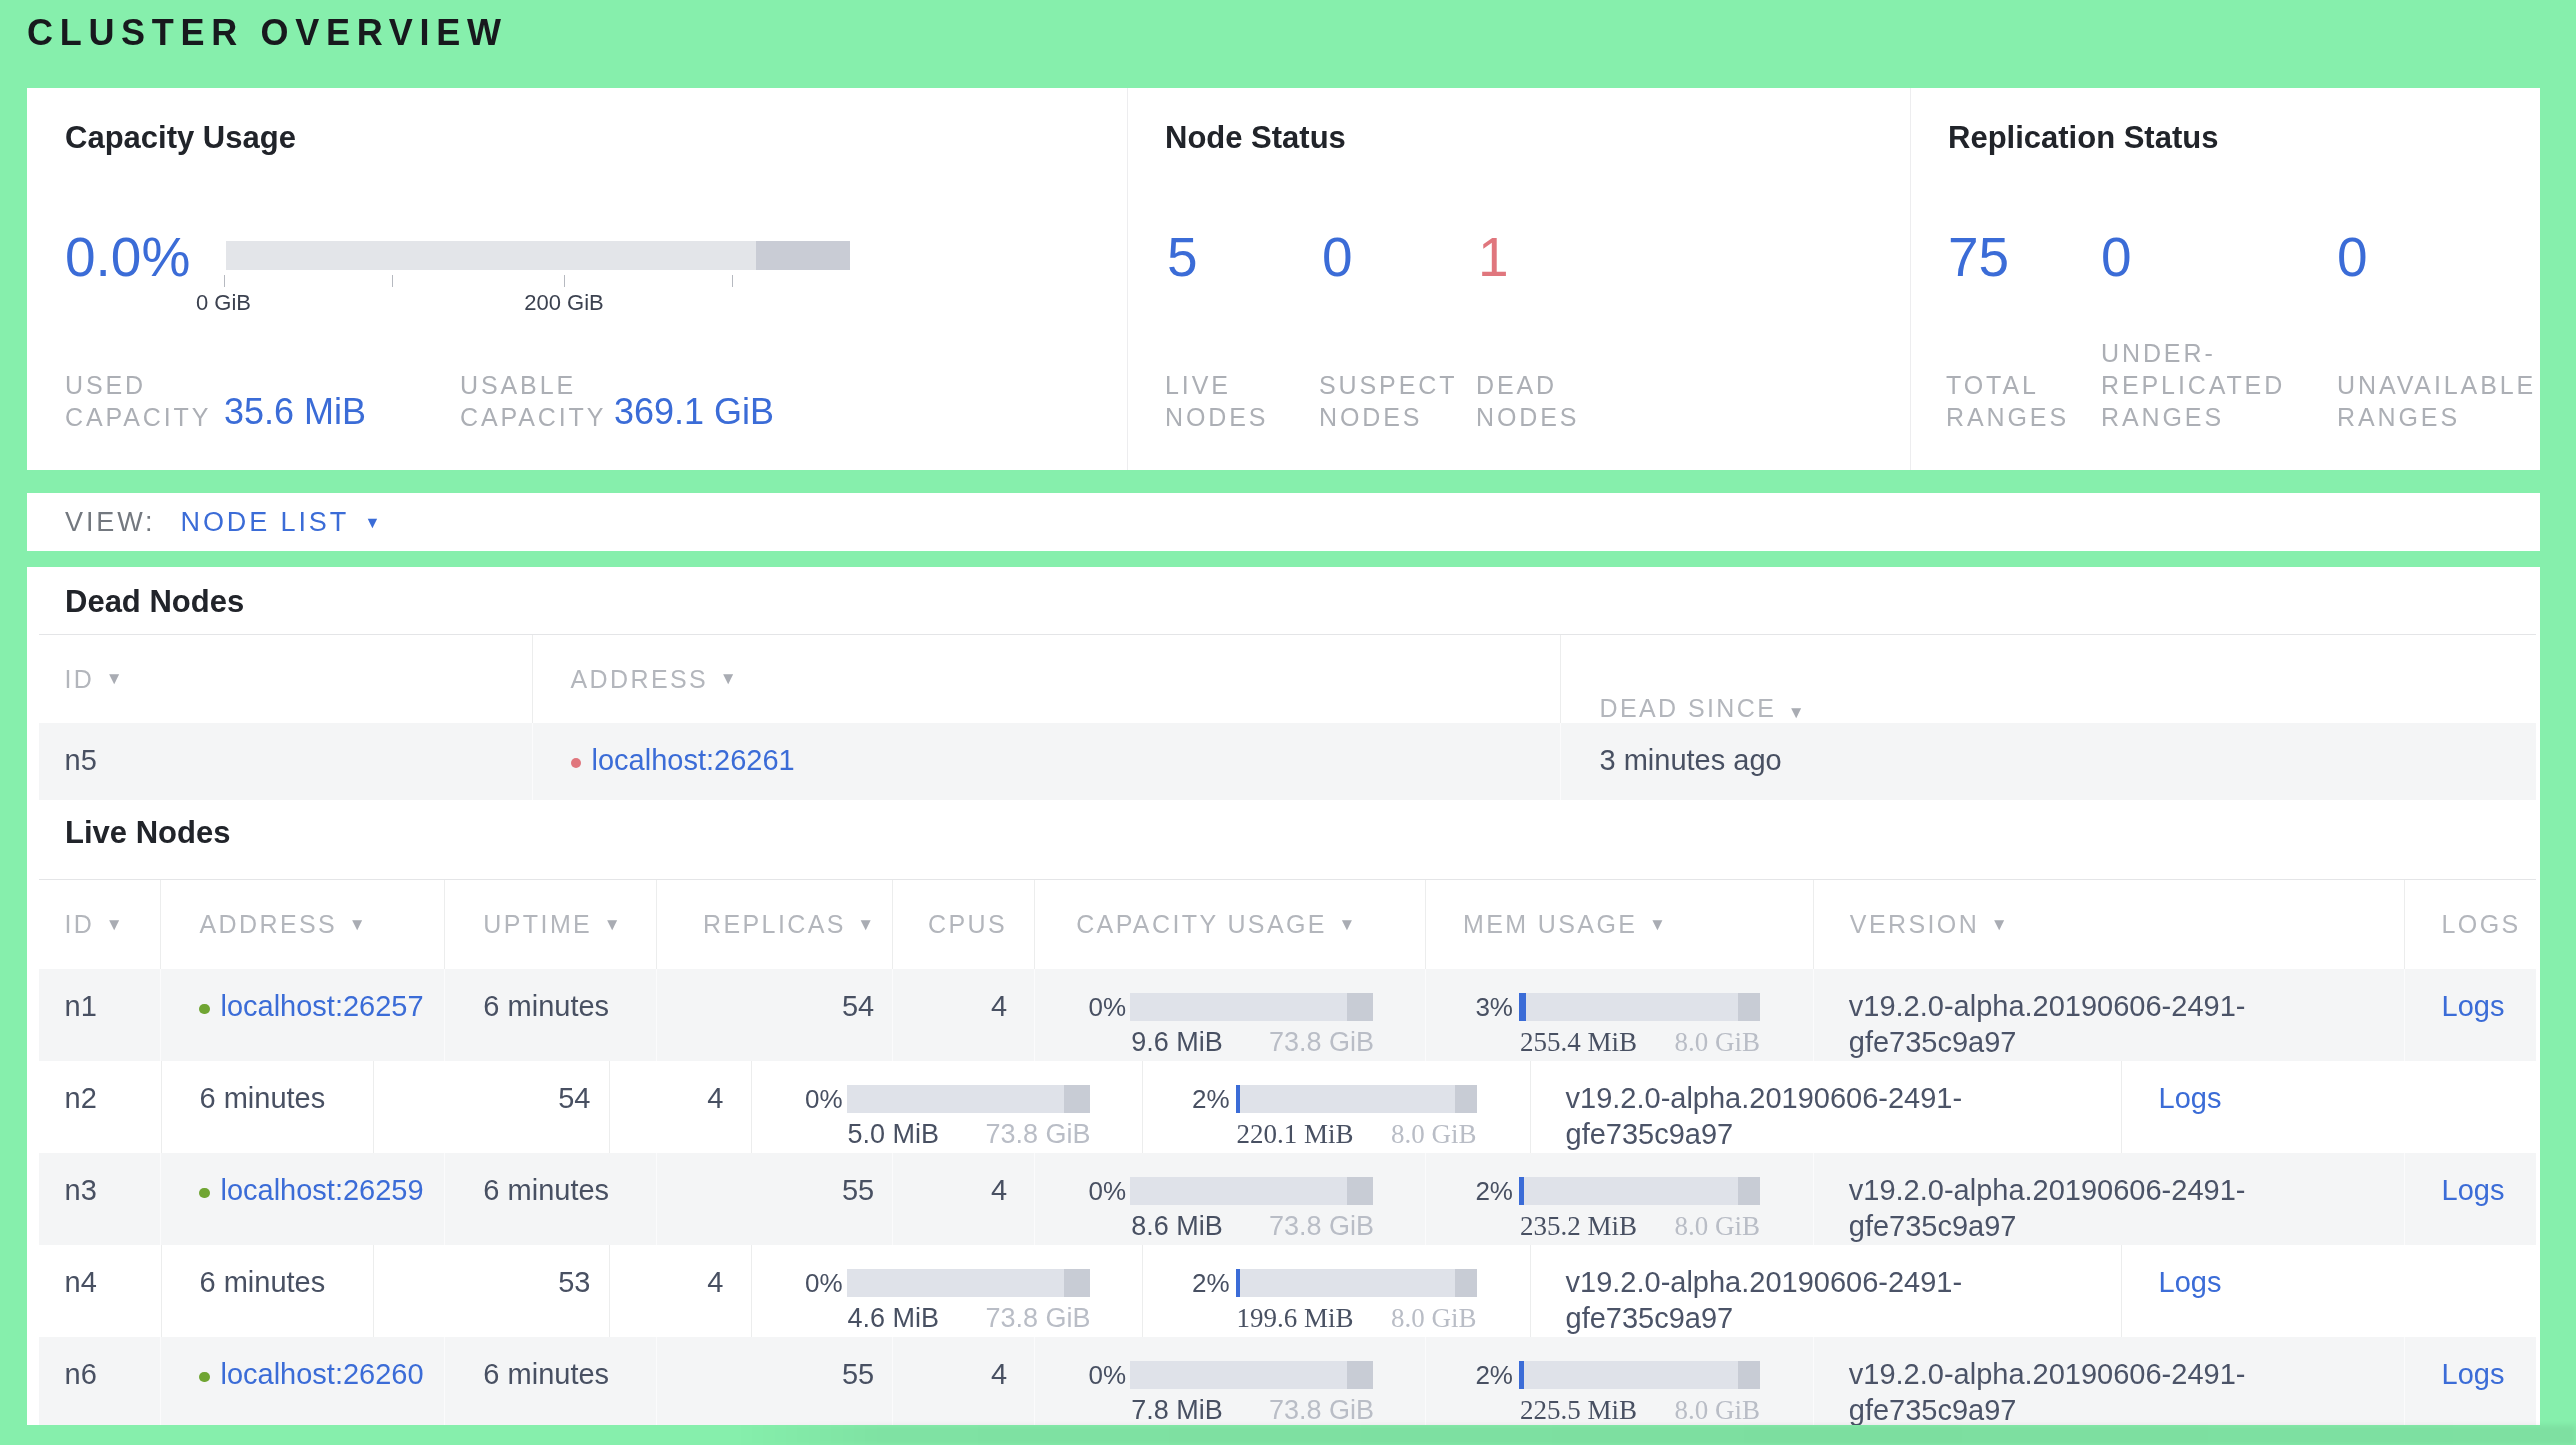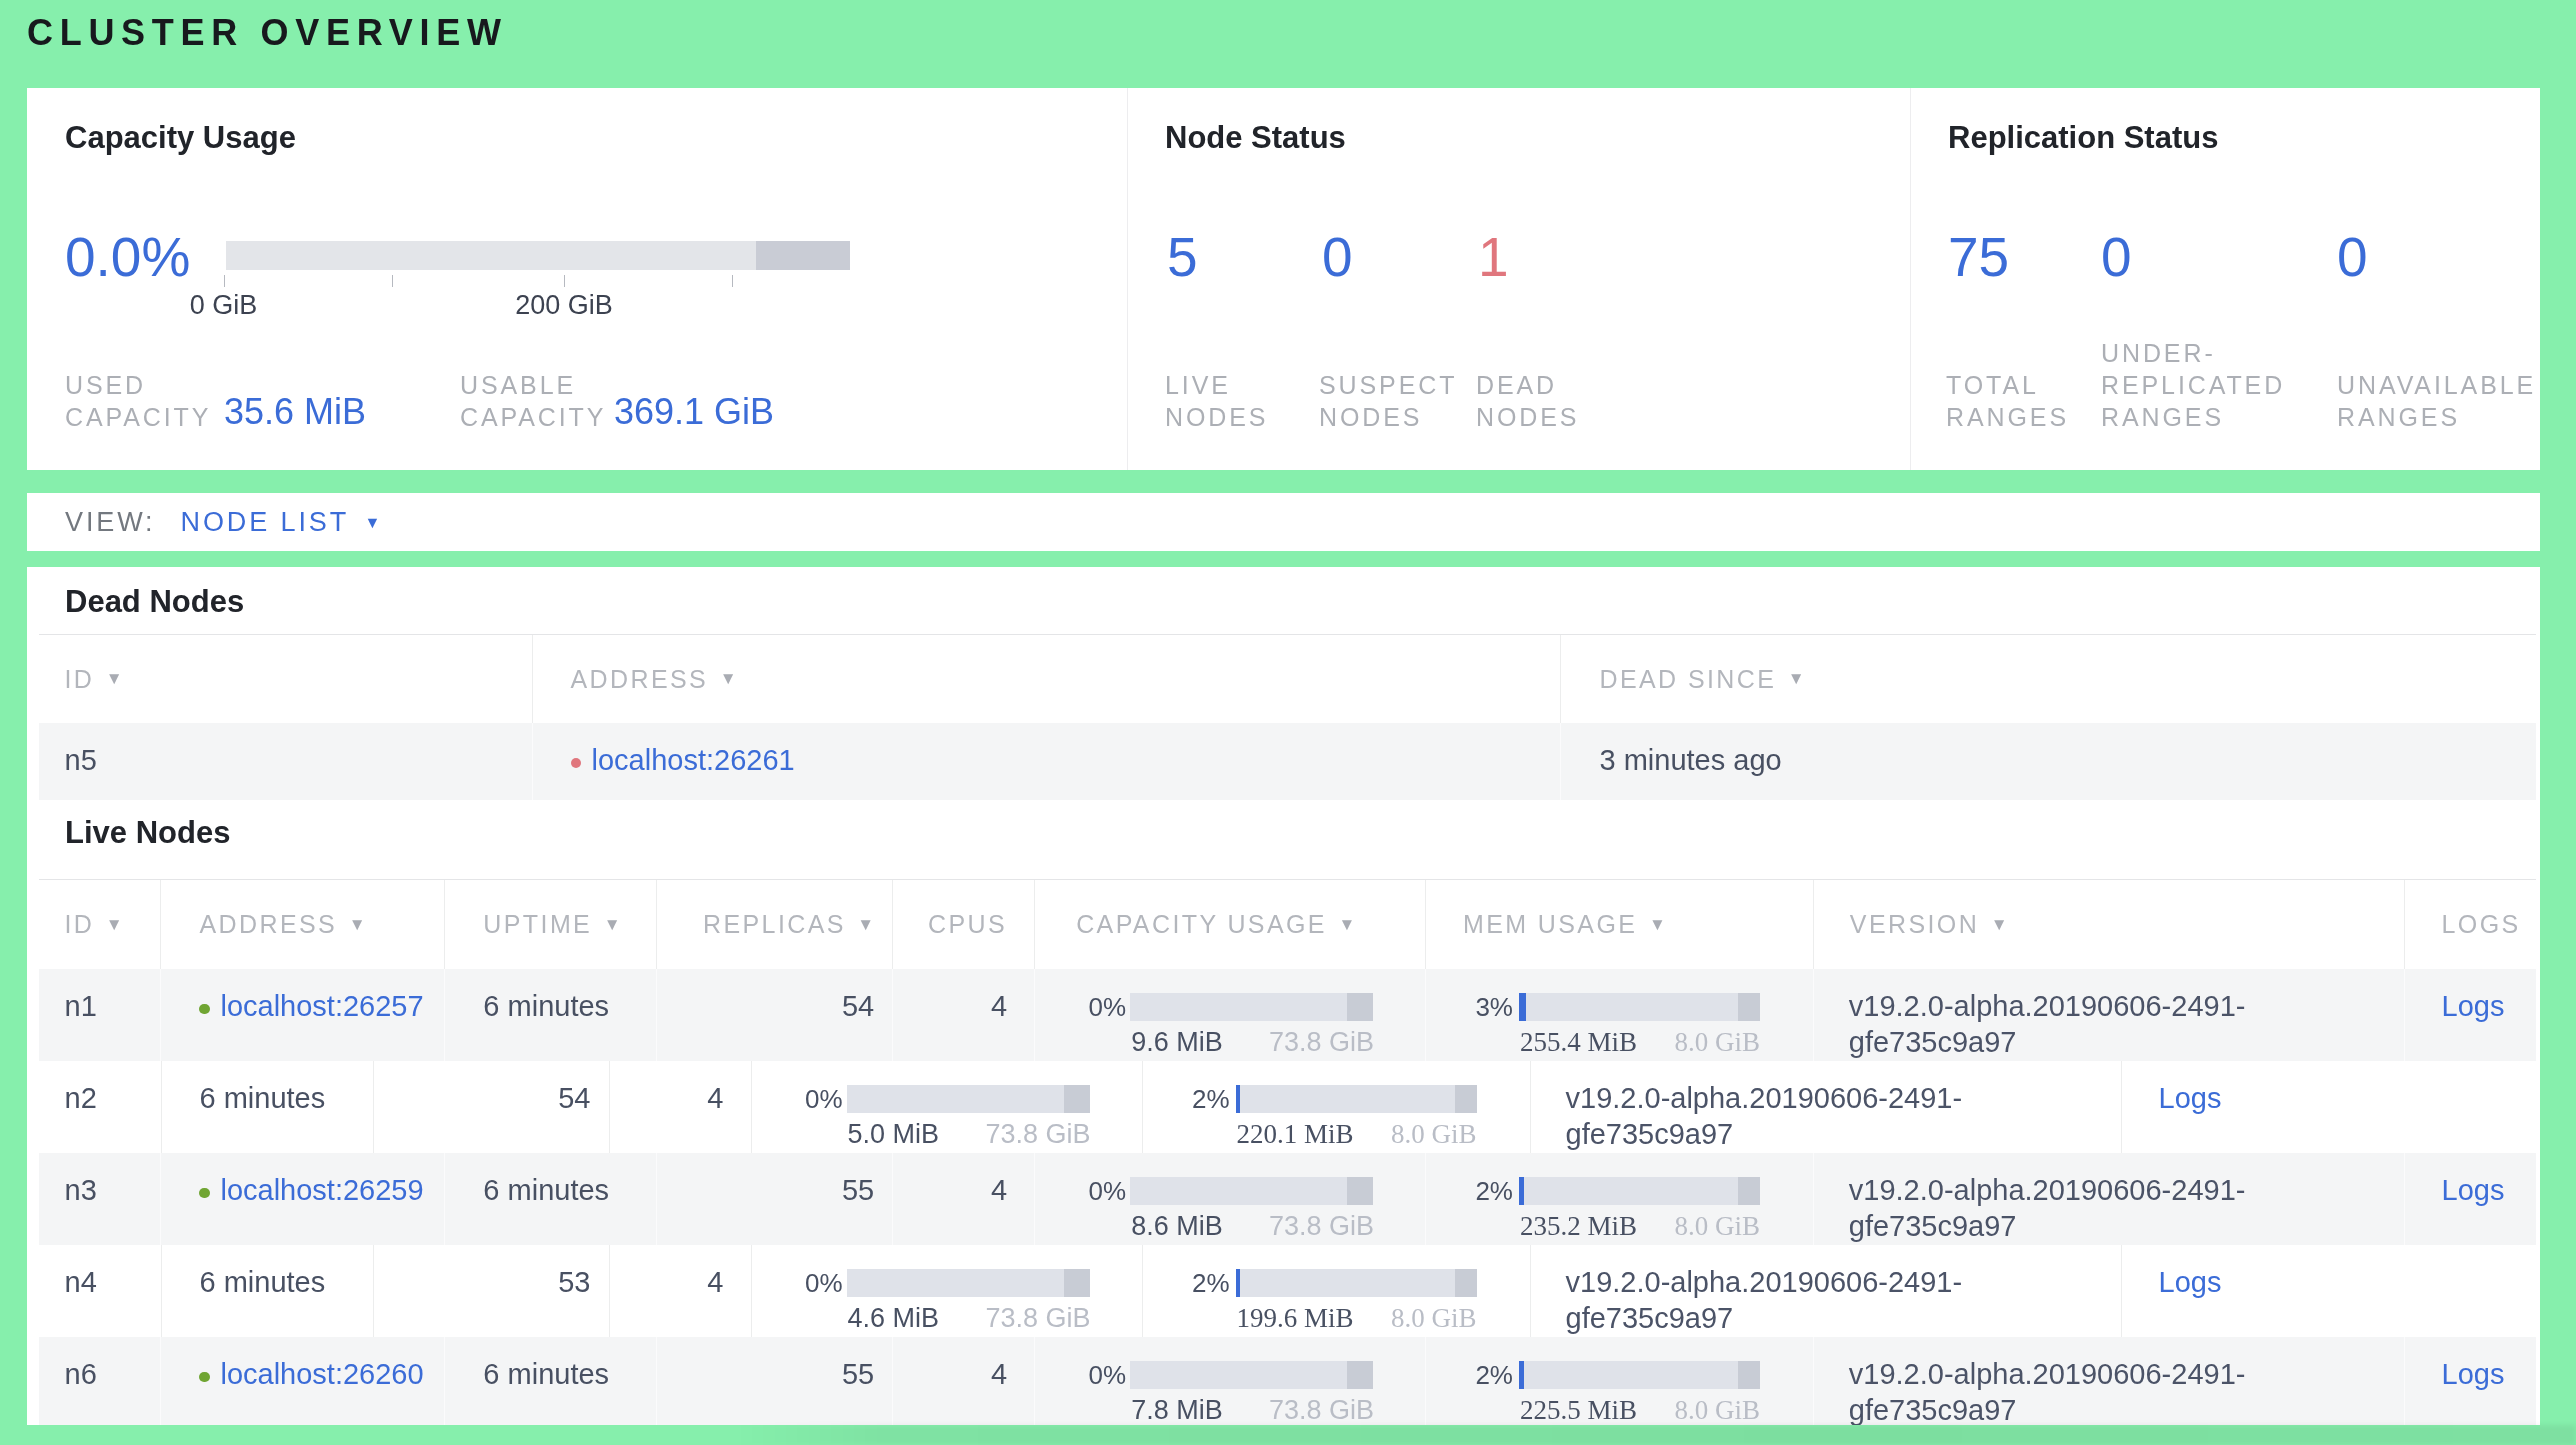--- a/index.html
+++ b/index.html
@@ -21,21 +21,21 @@
     justify-content:flex-end; font-size:25px; line-height:32px; letter-spacing:2.9px;
     color:#acafb5; }
   .stat-value { position:absolute; top:302px; height:44px; line-height:44px; font-size:36px; color:#3b6cd7; }
 
   
   .cap-pct { position:absolute; left:38px; top:139px; font-size:55px; line-height:61px; color:#3b6cd7; }
   .cap-bar { position:absolute; left:199px; top:153px; width:624px; height:29px; background:#e3e5e9; }
   .cap-bar-reserved { position:absolute; right:0; top:0; width:94px; height:100%; background:#c9ccd5; }
   .cap-bar-fill { position:absolute; left:0; top:0; height:100%; background:#3b6cd7; }
   .axis-tick { position:absolute; top:187px; width:1px; height:12.4px; background:#b6b9c0; }
-  .axis-tick-label { position:absolute; top:202px; font-size:27px; color:#3c4250; text-align:center; }
+  .axis-tick-label { position:absolute; top:202px; font-size:22px; color:#3c4250; text-align:center; }
 
   
   .view-bar { left:27px; top:493px; width:2513px; height:58px; display:flex; align-items:center;
     padding-left:38px; }
   .view-label { font-size:27px; letter-spacing:2.9px; color:#73787f; }
   .view-select { margin-left:25px; font-size:27px; letter-spacing:2.9px; color:#3b6cd7; cursor:pointer; }
   .view-caret { display:inline-block; margin-left:15.3px; font-size:16px; color:#3b6cd7; transform:translateY(-2.9px); }
 
   
   .tables-card { left:27px; top:567px; width:2513px; height:858px; overflow:hidden; }
@@ -66,21 +66,21 @@
 
   a.node-link, a.logs-link { color:#3b6cd7; text-decoration:none; cursor:pointer; }
   .dot { display:inline-block; width:10.5px; height:10.5px; border-radius:50%; margin-right:10.5px;
     vertical-align:1.9px; }
   .dot.green { background:#70a533; }
   .dot.red { background:#e0767d; }
 
   
   .d-id { width:494px; padding-left:26px; }
   .d-addr { width:1028px; padding-left:38px; }
-  .d-since { width:975px; padding-left:39px; }
+  .d-since { width:975px; padding-left:39px;align-items:flex-end; }
 
   
   .c-id { width:123px; padding-left:26px; }
   .c-addr { width:284px; padding-left:38px; }
   .c-uptime { width:212px; padding-left:38px; }
   .c-replicas { width:236px; padding-right:18px; text-align:right; }
   .c-cpus { width:142px; padding-right:27px; text-align:right; }
   .c-cap { width:391px; }
   .c-mem { width:388px; }
   .c-version { width:591px; padding-left:35px; color:#4b5367; }

